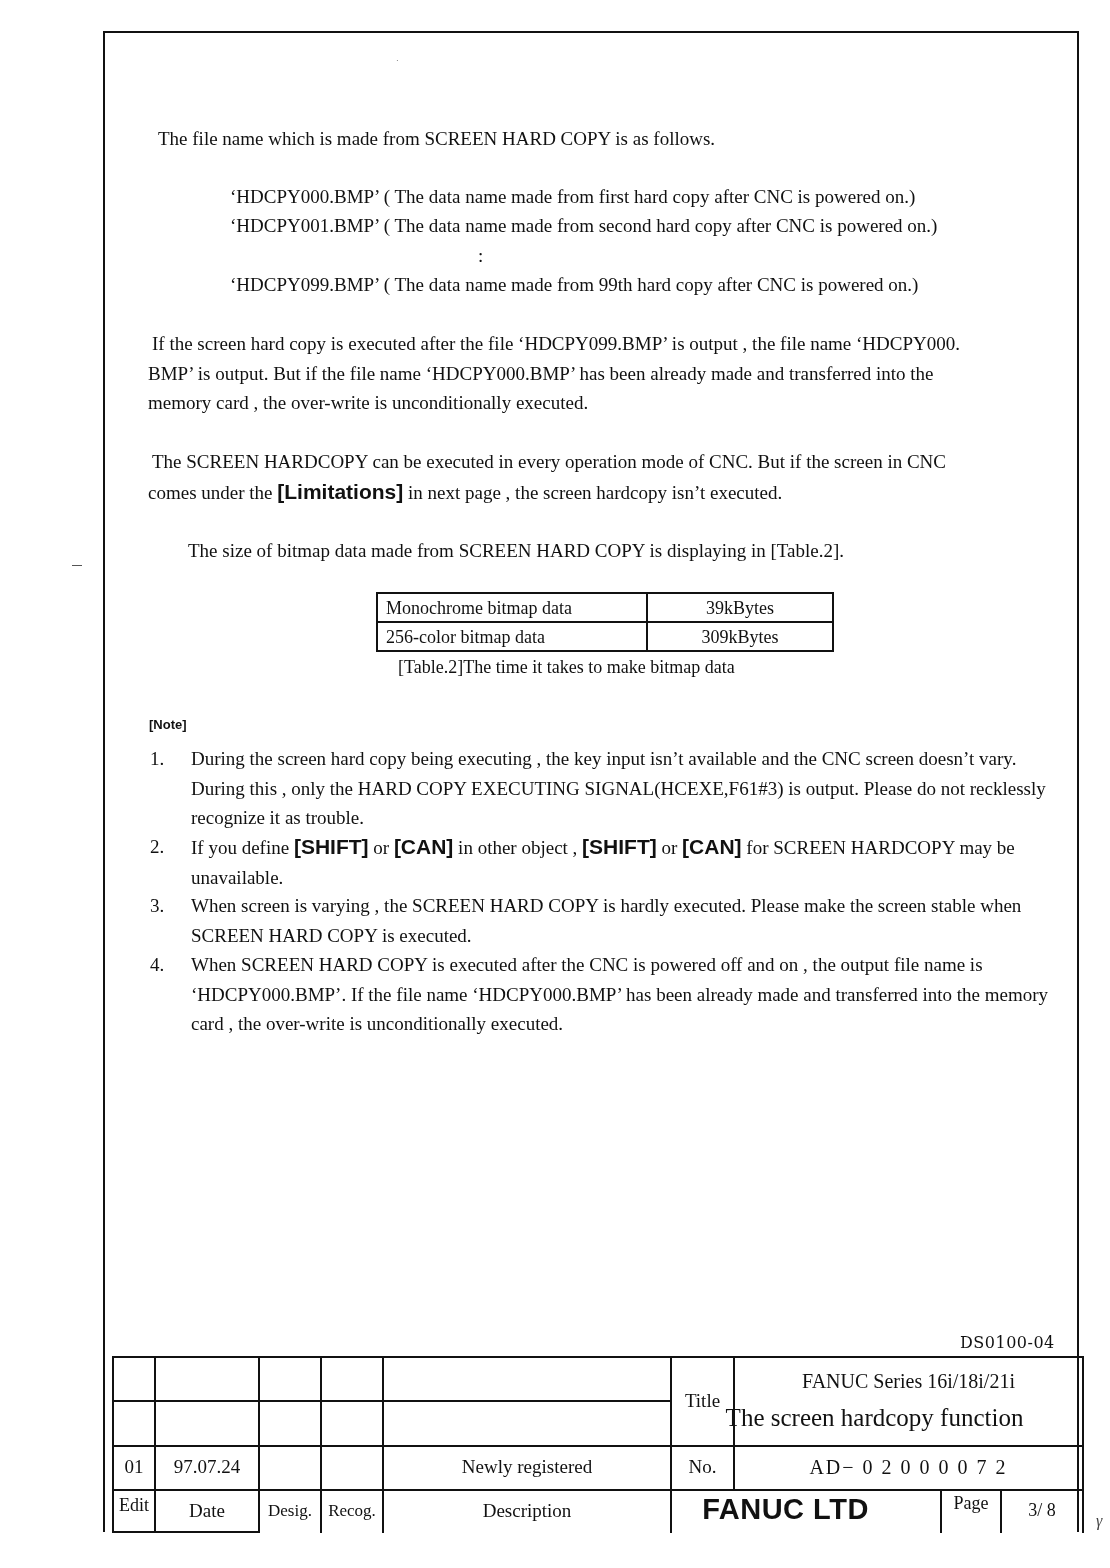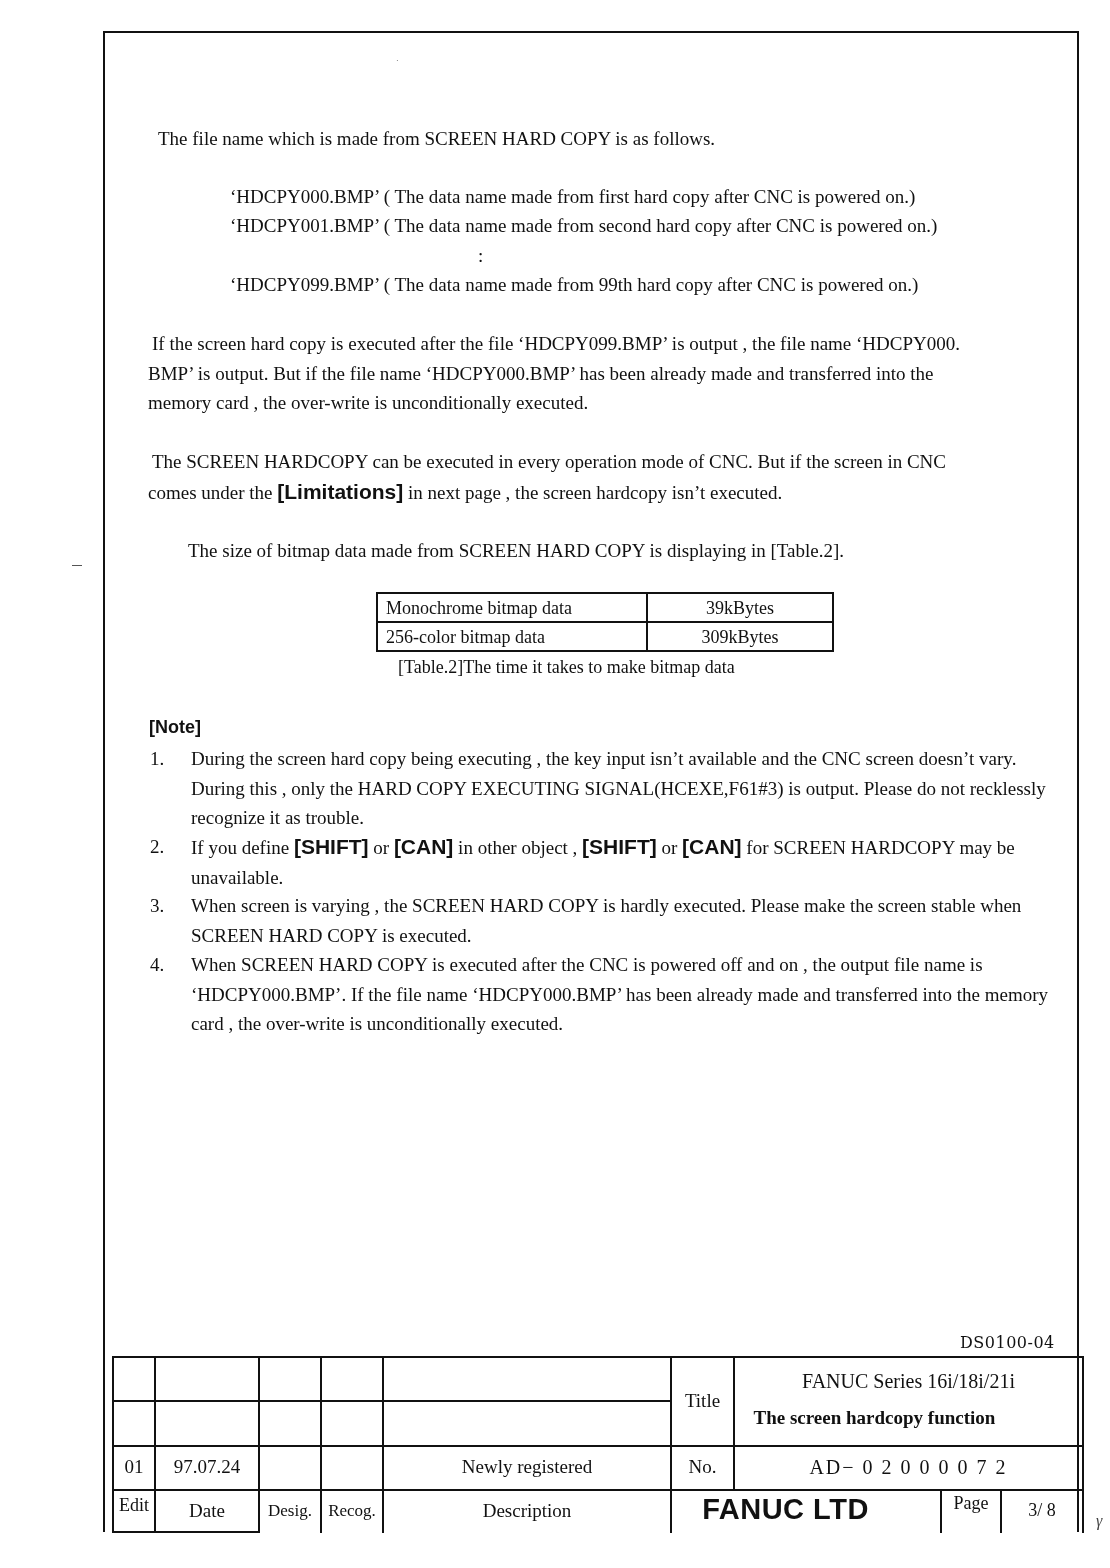--- a/index.html
+++ b/index.html
@@ -7,21 +7,21 @@
          font-family: "Liberation Serif", "DejaVu Serif", serif; color: #111; }
   .frame { position: absolute; left: 103px; top: 31px; width: 976px; height: 1501px;
            border-top: 2px solid #111; border-left: 2px solid #111; border-right: 2px solid #111; box-sizing: border-box; }
   .p { position: absolute; font-size: 19px; line-height: 29.5px; white-space: nowrap; }
   .sans-b { font-family: "Liberation Sans", "DejaVu Sans", sans-serif; font-weight: bold; font-size: 21px; }
   .size-table { position: absolute; left: 376px; top: 592px; border-collapse: collapse; font-size: 18px; }
   .size-table td { border: 2px solid #111; height: 27px; padding: 0 8px; line-height: 26px; }
   .size-table td.name { width: 252px; }
   .size-table td.val { width: 168px; text-align: center; }
   .caption { position: absolute; left: 398px; top: 657px; font-size: 18px; }
-  .note-head { position: absolute; left: 149px; top: 717px; font-family: "Liberation Sans", "DejaVu Sans", sans-serif; font-weight: bold; font-size: 18px; }
+  .note-head { position: absolute; left: 149px; top: 717px; font-family: "Liberation Sans", "DejaVu Sans", sans-serif; font-weight: bold; font-size: 13px; }
   .note-item { position: absolute; left: 150px; font-size: 19px; line-height: 29.5px; }
   .note-item .num { position: absolute; left: 0; top: 0; }
   .note-item .txt { position: absolute; left: 41px; top: 0; width: 860px; white-space: normal; }
   .doc-code { position: absolute; left: 960px; top: 1333px; font-family: "DejaVu Serif", serif; font-size: 16px; letter-spacing: 0.5px; }
   
   .fb { position: absolute; left: 112px; top: 1356px; width: 972px; height: 176px; }
   .hl { position: absolute; height: 2px; background: #111; }
   .vl { position: absolute; width: 2px; background: #111; }
   .cell { position: absolute; display: flex; align-items: center; justify-content: center; font-size: 19px; text-align: center; white-space: nowrap; }
   .fanuc { font-family: "Liberation Sans", "DejaVu Sans", sans-serif; font-weight: bold; font-size: 29px; letter-spacing: 0.5px; }
@@ -114,21 +114,21 @@
   <div class="cell" style="left:272px;top:89px;width:286px;height:44px;">Newly registered</div>
 
   <div class="cell" style="left:0;top:133px;width:44px;height:33px;font-size:18px;">Edit</div>
   <div class="cell" style="left:44px;top:133px;width:102px;height:44px;">Date</div>
   <div class="cell" style="left:148px;top:133px;width:60px;height:44px;font-size:17px;">Desig.</div>
   <div class="cell" style="left:210px;top:133px;width:60px;height:44px;font-size:17px;">Recog.</div>
   <div class="cell" style="left:272px;top:133px;width:286px;height:44px;">Description</div>
 
   <div class="cell" style="left:560px;top:0;width:61px;height:89px;">Title</div>
   <div class="cell" style="left:623px;top:6px;width:347px;height:38px;font-size:20px;">FANUC Series 16i/18i/21i</div>
-  <div class="cell" style="left:623px;top:44px;width:279px;height:36px;font-size:19px;font-weight:bold;">The screen hardcopy function</div>
+  <div class="cell" style="left:623px;top:44px;width:279px;height:36px;font-size:25px;">The screen hardcopy function</div>
   <div class="cell" style="left:560px;top:89px;width:61px;height:44px;">No.</div>
   <div class="cell" style="left:623px;top:89px;width:347px;height:44px;font-size:20px;letter-spacing:2px;">AD− 0 2 0 0 0 0 7 2</div>
 
   <div class="cell fanuc" style="left:560px;top:133px;width:227px;height:40px;">FANUC LTD</div>
   <div class="cell" style="left:830px;top:127px;width:58px;height:40px;font-size:18px;">Page</div>
   <div class="cell" style="left:890px;top:133px;width:80px;height:42px;font-size:18px;">3/ 8</div>
 </div>
 
 <div class="mark" style="left:1096px;top:1512px;font-size:16px;font-style:italic;">γ</div>
 

